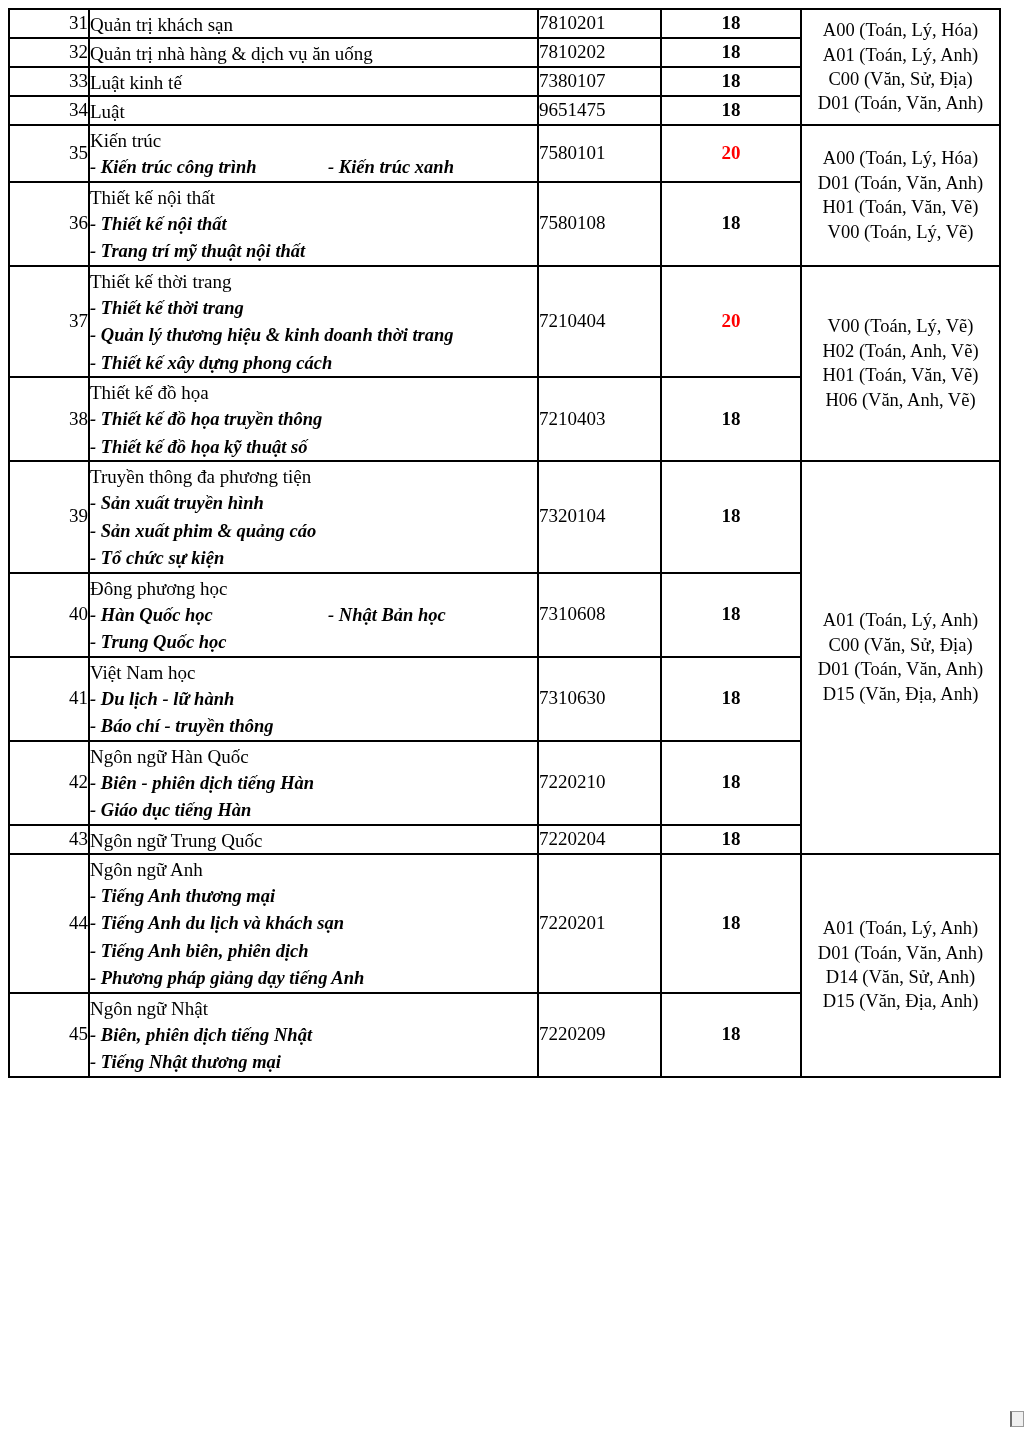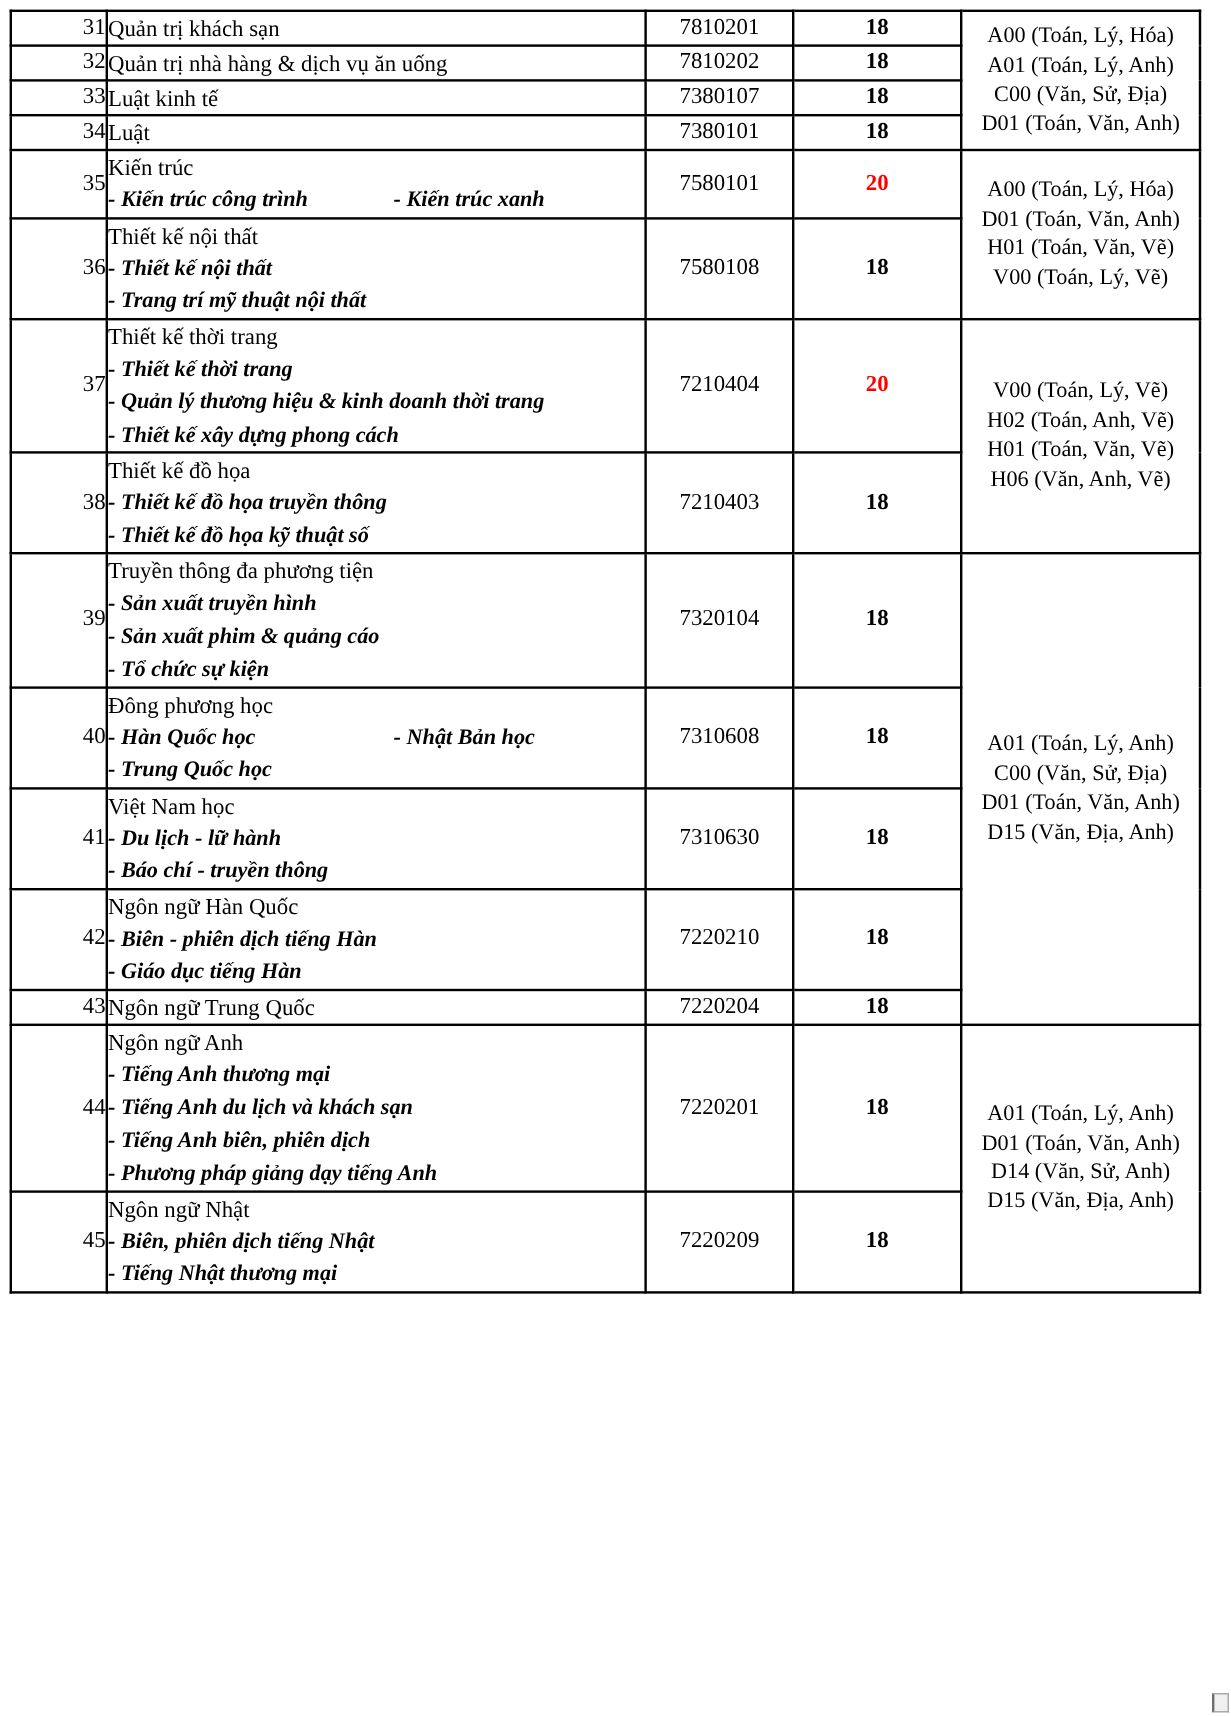--- a/index.html
+++ b/index.html
@@ -73,21 +73,20 @@
   .sub-row .sub-a {
     display: inline-block;
   }
   .sub-row .sub-b {
     display: inline-block;
     position: absolute;
     left: 238px;
   }
 
   .cell-code {
-    text-align: center;
     font-size: 19px;
     line-height: 1.2;
   }
 
   .cell-score {
     text-align: center;
     font-weight: bold;
     font-size: 19px;
     line-height: 1.2;
   }
@@ -159,21 +158,21 @@
           <span class="major-title">Luật kinh tế</span>
         </td>
         <td class="cell-code">7380107</td>
         <td class="cell-score">18</td>
       </tr>
       <tr>
         <td class="cell-index">34</td>
         <td class="cell-major">
           <span class="major-title">Luật</span>
         </td>
-        <td class="cell-code">7380101</td>
+        <td class="cell-code">9651475</td>
         <td class="cell-score">18</td>
       </tr>
       <tr>
         <td class="cell-index">35</td>
         <td class="cell-major">
           <span class="major-title">Kiến trúc</span>
           <span class="major-subs">
             <span class="sub-row"><span class="sub-a">- Kiến trúc công trình</span><span class="sub-b">- Kiến trúc xanh</span></span>
           </span>
         </td>

